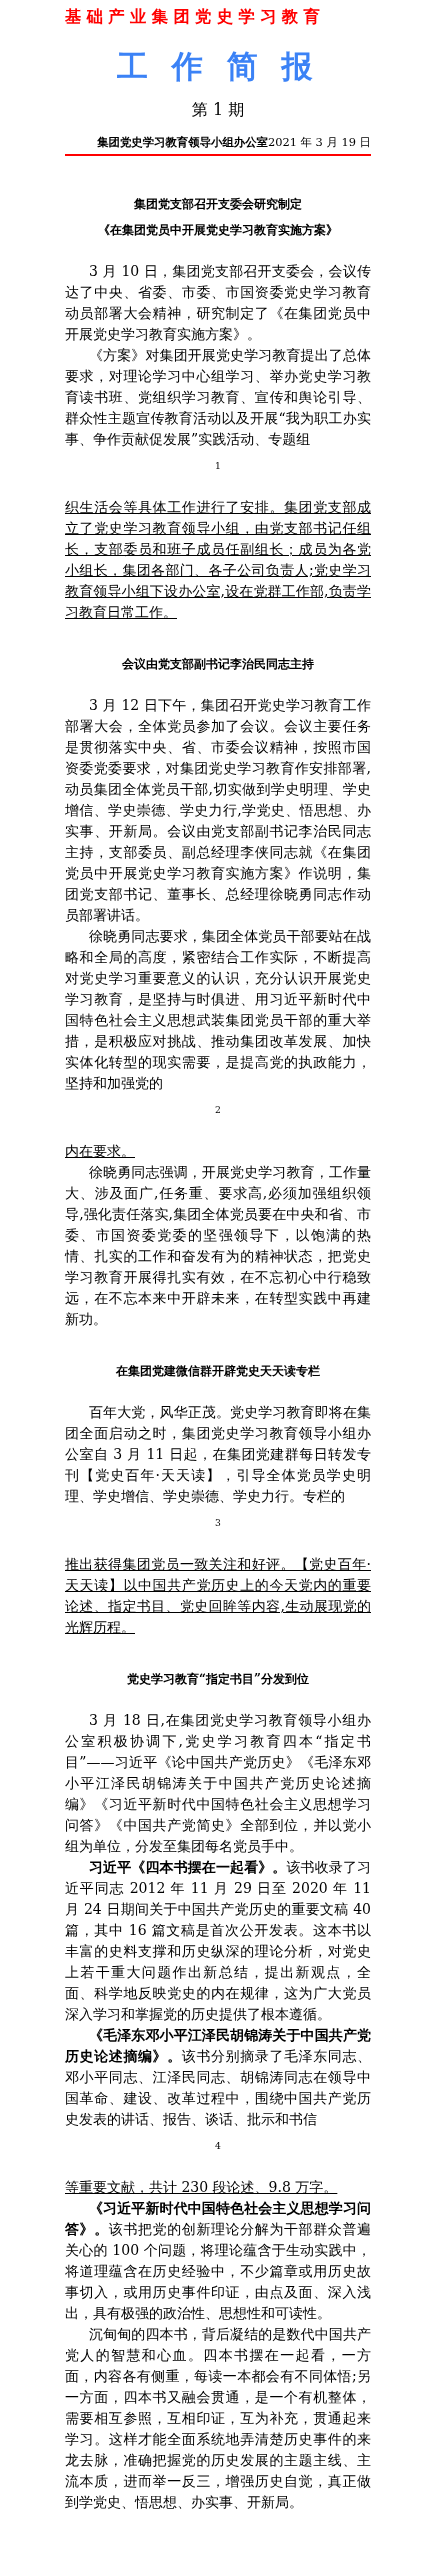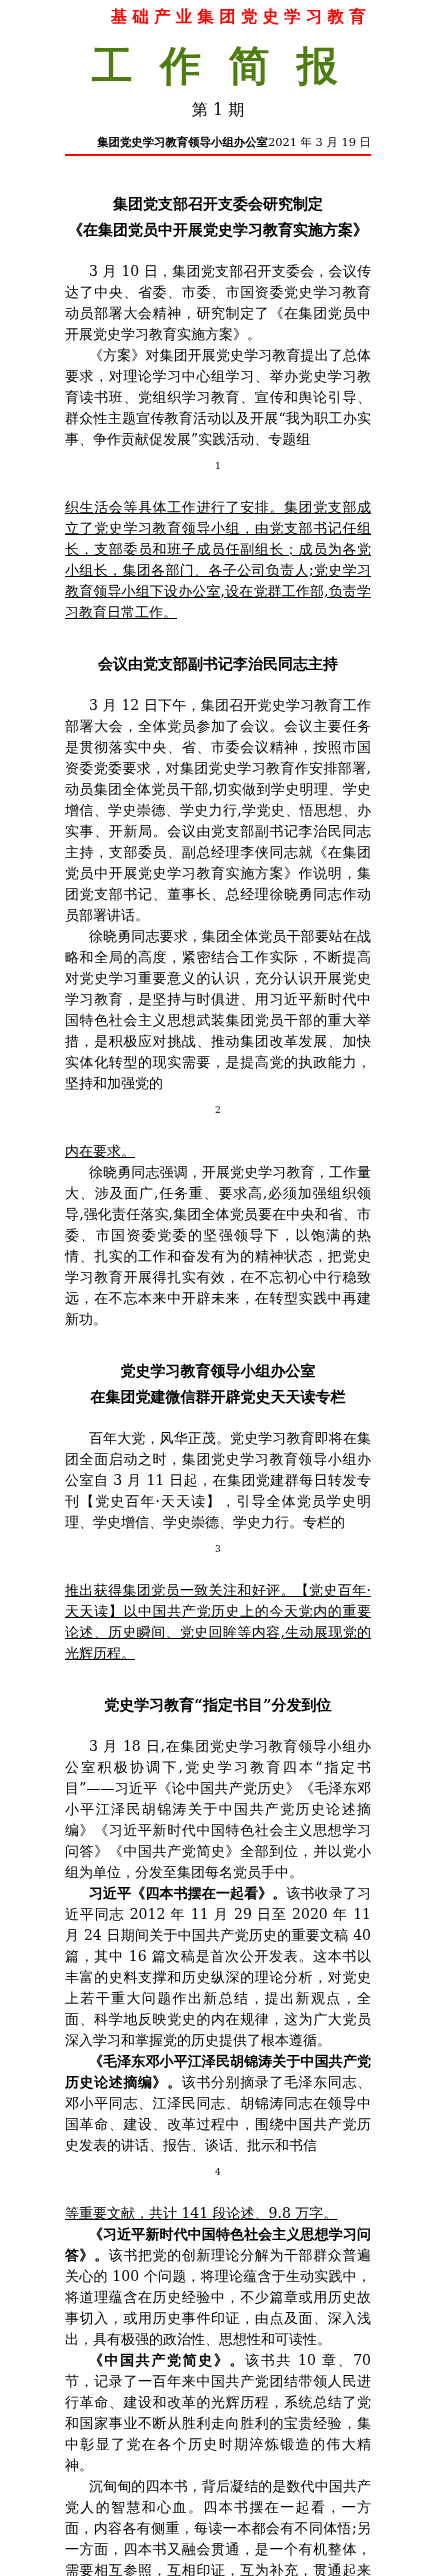--- a/index.html
+++ b/index.html
@@ -18,27 +18,27 @@
     padding: 7.6px 59px 13px 65px;
     background: #ffffff;
   }
   
   .mast-super {
     color: #ff0000;
     font-weight: 700;
     font-size: 16.3px;
     line-height: 18.4px;
     letter-spacing: 5.4px;
-    text-align: right;
+    text-align: left;
     white-space: nowrap;
   }
   .mast-title {
-    color: #4d7c0f;
+    color: #3b82f6;
     font-weight: 700;
-    font-size: 41px;
+    font-size: 31px;
     line-height: 46px;
     letter-spacing: 6.5px;
     text-align: center;
     white-space: nowrap;
     margin-top: 17.3px;
   }
   .issue {
     text-align: center;
     font-size: 16px;
     line-height: 12px;
@@ -57,21 +57,21 @@
   .red-rule {
     height: 2.2px;
     background: #ff0000;
     margin-top: 4.3px;
     border: none;
   }
   
   .sec-heading {
     text-align: center;
     font-weight: 700;
-    font-size: 15px;
+    font-size: 12px;
     line-height: 26px;
     margin: 28px 0 18.4px 0;
   }
   #doc-body > .sec-heading:first-child { margin-top: 35px; }
   .body-para {
     font-size: 14px;
     line-height: 21px;
     text-align: justify;
     margin: 0;
     text-indent: 24px;
@@ -114,32 +114,30 @@
       <p class="body-para no-indent">织生活会等具体工作进行了安排。集团党支部成立了党史学习教育领导小组，由党支部书记任组长，支部委员和班子成员任副组长；成员为各党小组长，集团各部门、各子公司负责人;党史学习教育领导小组下设办公室,设在党群工作部,负责学习教育日常工作。</p>
       <div class="sec-heading">
         <div>会议由党支部副书记李治民同志主持</div>
       </div>
       <p class="body-para">3 月 12 日下午，集团召开党史学习教育工作部署大会，全体党员参加了会议。会议主要任务是贯彻落实中央、省、市委会议精神，按照市国资委党委要求，对集团党史学习教育作安排部署,动员集团全体党员干部,切实做到学史明理、学史增信、学史崇德、学史力行,学党史、悟思想、办实事、开新局。会议由党支部副书记李治民同志主持，支部委员、副总经理李侠同志就《在集团党员中开展党史学习教育实施方案》作说明，集团党支部书记、董事长、总经理徐晓勇同志作动员部署讲话。</p>
       <p class="body-para">徐晓勇同志要求，集团全体党员干部要站在战略和全局的高度，紧密结合工作实际，不断提高对党史学习重要意义的认识，充分认识开展党史学习教育，是坚持与时俱进、用习近平新时代中国特色社会主义思想武装集团党员干部的重大举措，是积极应对挑战、推动集团改革发展、加快实体化转型的现实需要，是提高党的执政能力，坚持和加强党的</p>
       <div class="page-number">2</div>
       <p class="body-para no-indent">内在要求。</p>
       <p class="body-para">徐晓勇同志强调，开展党史学习教育，工作量大、涉及面广,任务重、要求高,必须加强组织领导,强化责任落实,集团全体党员要在中央和省、市委、市国资委党委的坚强领导下，以饱满的热情、扎实的工作和奋发有为的精神状态，把党史学习教育开展得扎实有效，在不忘初心中行稳致远，在不忘本来中开辟未来，在转型实践中再建新功。</p>
       <div class="sec-heading">
-        <div>党史学习教育领导小组办公室</div>
         <div>在集团党建微信群开辟党史天天读专栏</div>
       </div>
       <p class="body-para">百年大党，风华正茂。党史学习教育即将在集团全面启动之时，集团党史学习教育领导小组办公室自 3 月 11 日起，在集团党建群每日转发专刊【党史百年·天天读】，引导全体党员学史明理、学史增信、学史崇德、学史力行。专栏的</p>
       <div class="page-number">3</div>
-      <p class="body-para no-indent">推出获得集团党员一致关注和好评。【党史百年·天天读】以中国共产党历史上的今天党内的重要论述、历史瞬间、党史回眸等内容,生动展现党的光辉历程。</p>
+      <p class="body-para no-indent">推出获得集团党员一致关注和好评。【党史百年·天天读】以中国共产党历史上的今天党内的重要论述、指定书目、党史回眸等内容,生动展现党的光辉历程。</p>
       <div class="sec-heading">
         <div>党史学习教育“指定书目”分发到位</div>
       </div>
       <p class="body-para">3 月 18 日,在集团党史学习教育领导小组办公室积极协调下,党史学习教育四本“指定书目”——习近平《论中国共产党历史》《毛泽东邓小平江泽民胡锦涛关于中国共产党历史论述摘编》《习近平新时代中国特色社会主义思想学习问答》《中国共产党简史》全部到位，并以党小组为单位，分发至集团每名党员手中。</p>
       <p class="body-para"><strong>习近平《四本书摆在一起看》。</strong>该书收录了习近平同志 2012 年 11 月 29 日至 2020 年 11 月 24 日期间关于中国共产党历史的重要文稿 40 篇，其中 16 篇文稿是首次公开发表。这本书以丰富的史料支撑和历史纵深的理论分析，对党史上若干重大问题作出新总结，提出新观点，全面、科学地反映党史的内在规律，这为广大党员深入学习和掌握党的历史提供了根本遵循。</p>
       <p class="body-para"><strong>《毛泽东邓小平江泽民胡锦涛关于中国共产党历史论述摘编》。</strong>该书分别摘录了毛泽东同志、邓小平同志、江泽民同志、胡锦涛同志在领导中国革命、建设、改革过程中，围绕中国共产党历史发表的讲话、报告、谈话、批示和书信</p>
       <div class="page-number">4</div>
-      <p class="body-para no-indent">等重要文献，共计 141 段论述、9.8 万字。</p>
+      <p class="body-para no-indent">等重要文献，共计 230 段论述、9.8 万字。</p>
       <p class="body-para"><strong>《习近平新时代中国特色社会主义思想学习问答》。</strong>该书把党的创新理论分解为干部群众普遍关心的 100 个问题，将理论蕴含于生动实践中，将道理蕴含在历史经验中，不少篇章或用历史故事切入，或用历史事件印证，由点及面、深入浅出，具有极强的政治性、思想性和可读性。</p>
-      <p class="body-para"><strong>《中国共产党简史》。</strong>该书共 10 章、70 节，记录了一百年来中国共产党团结带领人民进行革命、建设和改革的光辉历程，系统总结了党和国家事业不断从胜利走向胜利的宝贵经验，集中彰显了党在各个历史时期淬炼锻造的伟大精神。</p>
       <p class="body-para">沉甸甸的四本书，背后凝结的是数代中国共产党人的智慧和心血。四本书摆在一起看，一方面，内容各有侧重，每读一本都会有不同体悟;另一方面，四本书又融会贯通，是一个有机整体，需要相互参照，互相印证，互为补充，贯通起来学习。这样才能全面系统地弄清楚历史事件的来龙去脉，准确把握党的历史发展的主题主线、主流本质，进而举一反三，增强历史自觉，真正做到学党史、悟思想、办实事、开新局。</p>
     </div>
 </div>
 
 
 </body></html>

